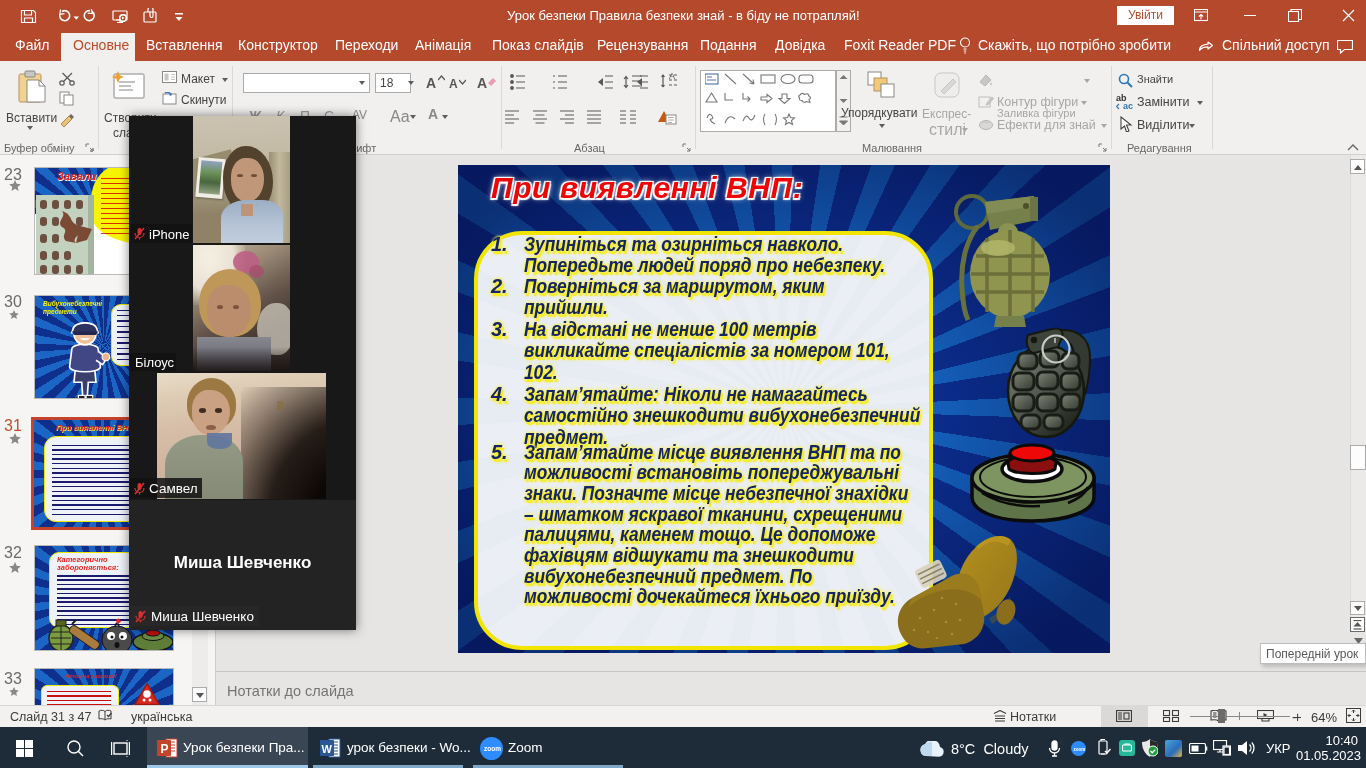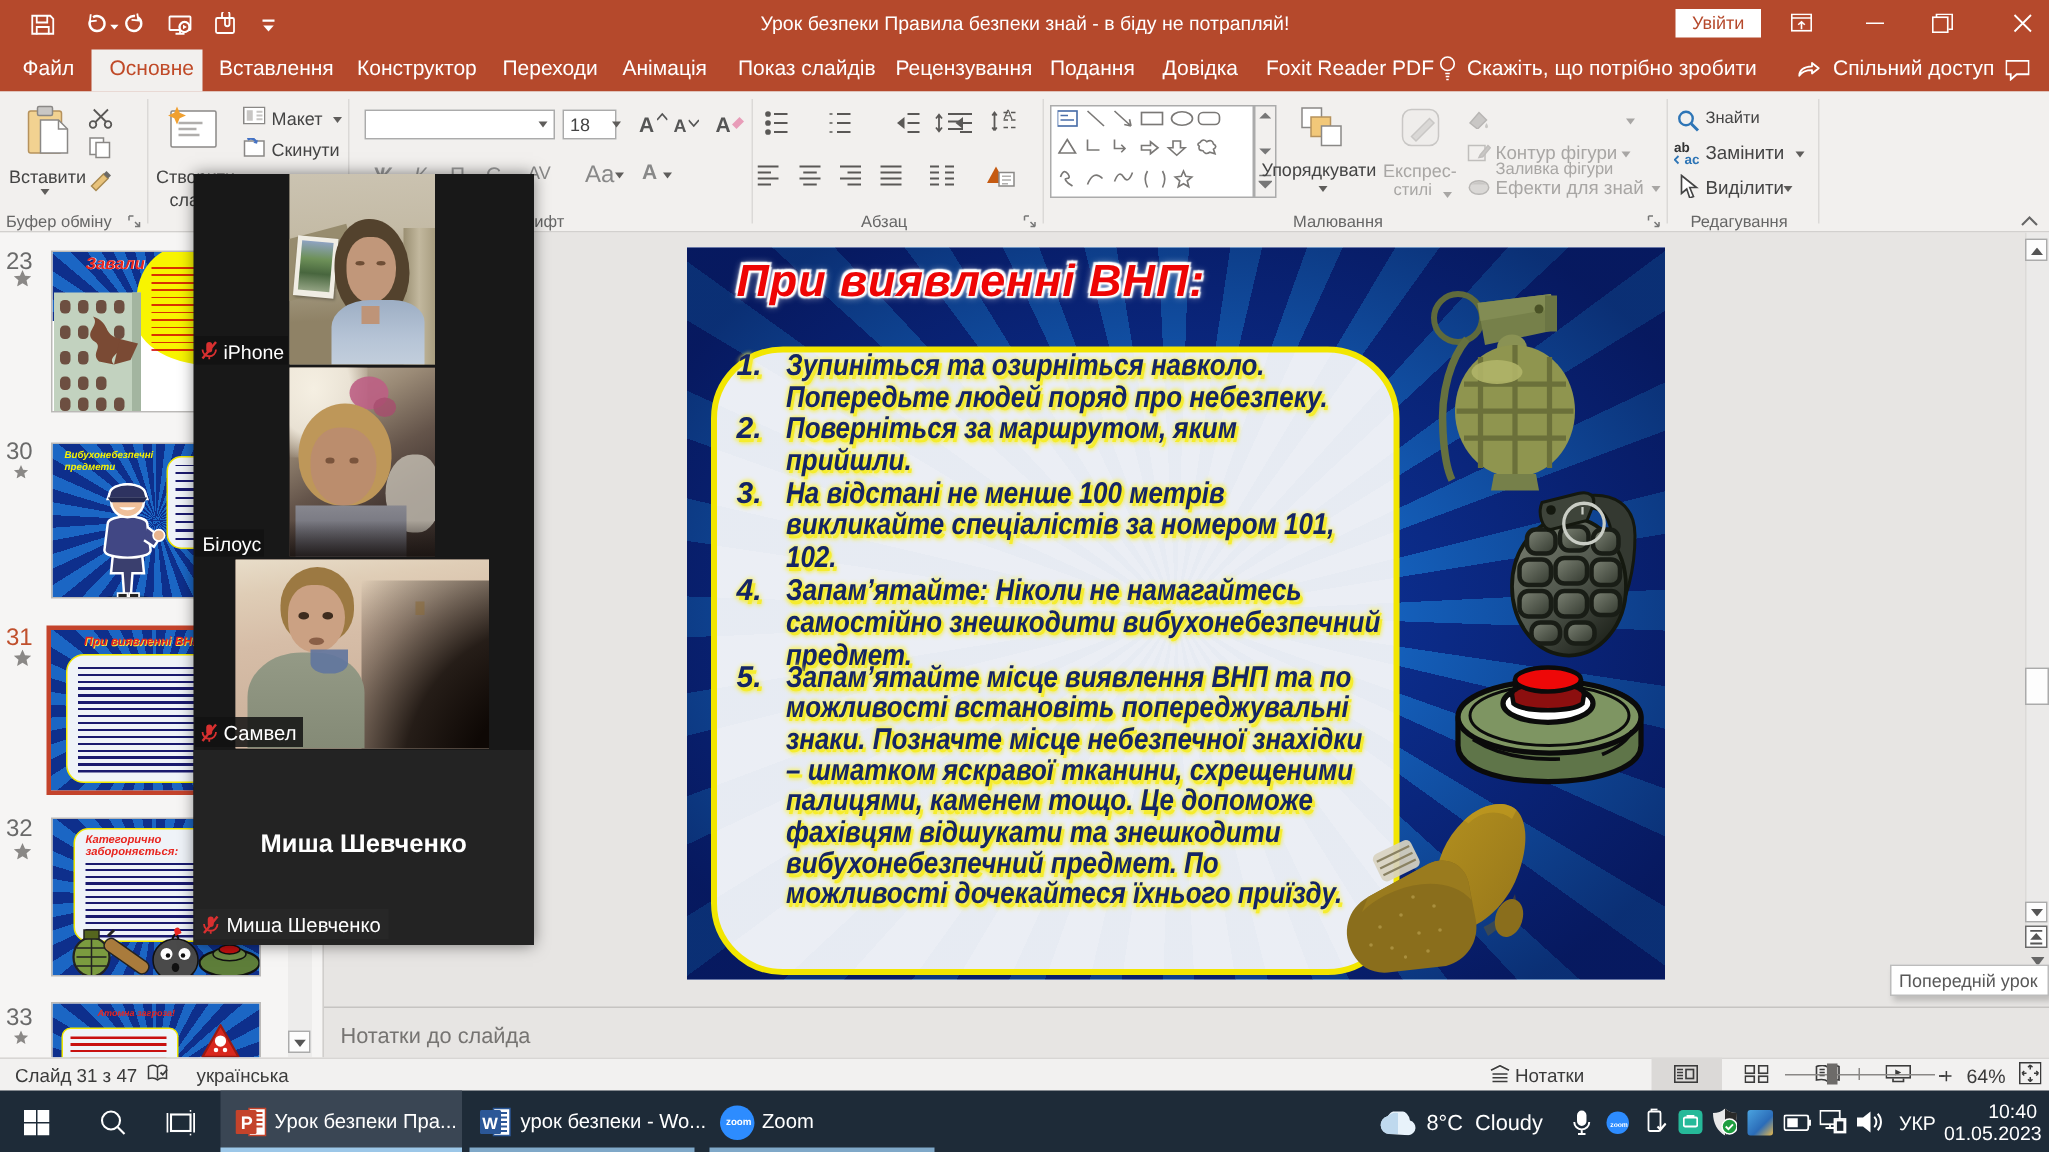--- a/index.html
+++ b/index.html
@@ -280,21 +280,21 @@
  <rect x="15" y="13" width="13" height="13" fill="#fff" stroke="#8a8886"></rect>
 </svg>
 <div class="abs" style="left:841px;top:106px;font-size:12px;color:#444;">Упорядкувати</div>
 <div class="abs tri-d" style="left:879px;top:124px;"></div>
 
 <svg class="abs" style="left:933px;top:71px;" width="30" height="28" viewBox="0 0 30 28">
  <rect x="2" y="2" width="24" height="24" rx="6" fill="#EFEDEB" stroke="#C9C7C5"></rect>
  <path d="M8 20 L20 8 l3 3 -12 12 z" fill="#DAD8D6" stroke="#C9C7C5"></path>
 </svg>
 <div class="abs" style="left:922px;top:107px;font-size:12px;color:#A8A6A4;">Експрес-</div>
-<div class="abs" style="left:929px;top:121px;font-size:11px;color:#A8A6A4;">стилі</div>
+<div class="abs" style="left:929px;top:121px;font-size:16px;color:#A8A6A4;">стилі</div>
 <div class="abs tri-d" style="left:962px;top:128px;border-top-color:#A8A6A4;"></div>
 
 <svg class="abs" style="left:978px;top:73px;" width="16" height="13" viewBox="0 0 16 13" fill="#C9C7C5">
       <path d="M2 9 L8 2 l5 5 -6 6 z" stroke="#B8B6B4"></path>
       <path d="M13 9 q2 3 0 3.5 q-2 -0.5 0 -3.5z"></path>
     </svg>
 <div class="abs" style="left:997px;top:73px;font-size:11px;color:#A8A6A4;margin-top:34px;">Заливка фігури</div>
 <div class="abs tri-d" style="left:1084px;top:79px;border-top-color:#A8A6A4;"></div>
 <svg class="abs" style="left:978px;top:95px;" width="16" height="13" viewBox="0 0 16 13" fill="none" stroke="#C0BEBC">
       <rect x="1" y="2" width="11" height="10"></rect>

